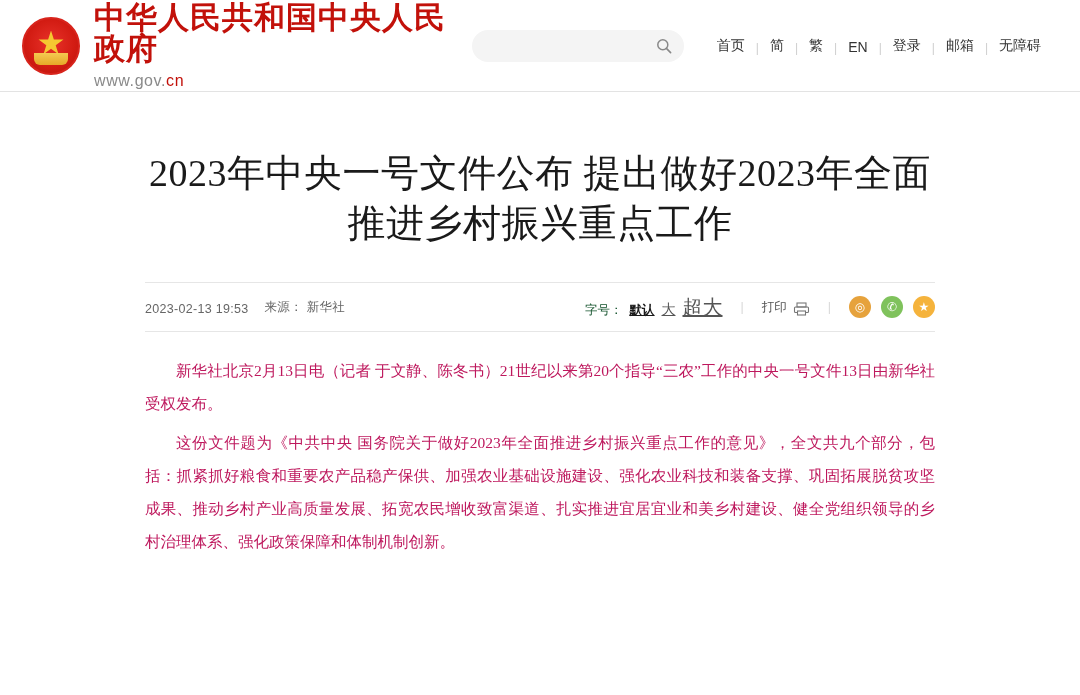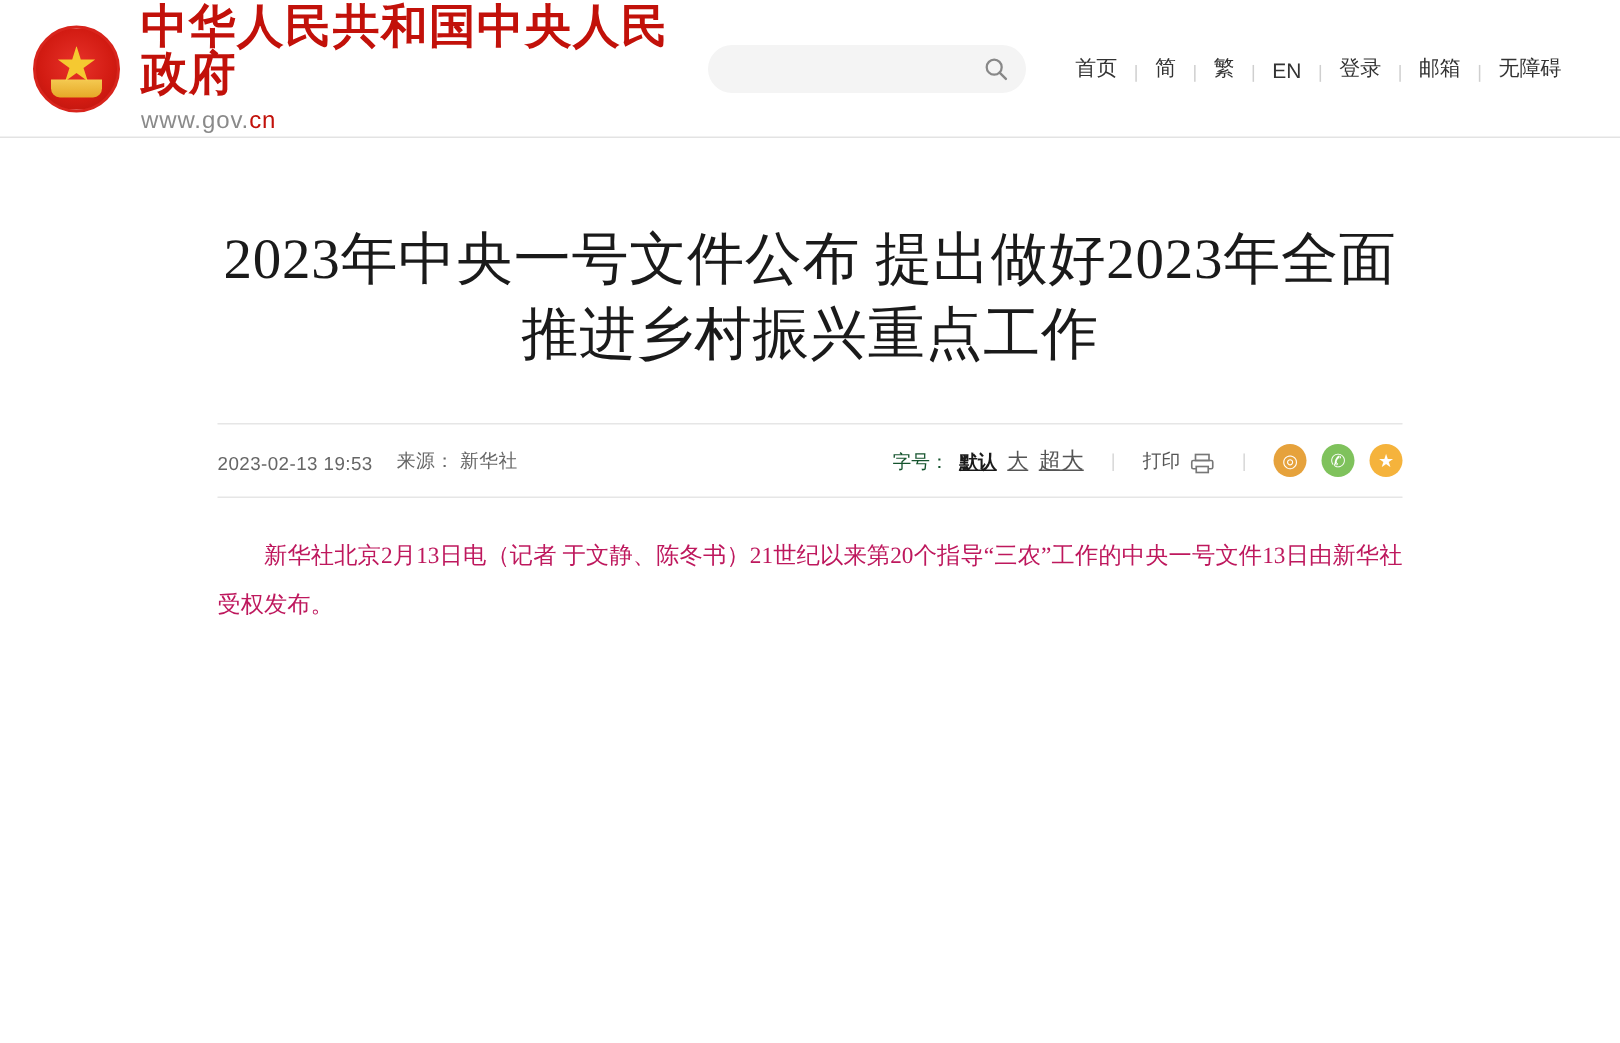--- a/index.html
+++ b/index.html
@@ -174,21 +174,21 @@
     display: flex;
     align-items: center;
     gap: 0;
     color: #555;
   }
   .fontsize-group { display: flex; align-items: baseline; gap: 7px; }
   .fontsize-group .lbl { color: #14532d; }
   .fontsize-group .opt { color: #555; cursor: pointer; text-decoration: underline; }
   .fontsize-group .opt.active { color: #1a1a1a; font-weight: bold; }
   .fontsize-group .opt.big { font-size: 14px; }
-  .fontsize-group .opt.bigger { font-size: 15px; }
+  .fontsize-group .opt.bigger { font-size: 20px; }
   .vbar { color: #d8d8d8; padding: 0 18px; }
   .print-group { display: flex; align-items: flex-end; gap: 6px; }
   .printer {
     width: 17px; height: 14px; display: inline-block;
   }
   .share-group { display: flex; align-items: center; gap: 10px; }
   .share-ico {
     width: 22px; height: 22px; border-radius: 50%;
     display: inline-flex; align-items: center; justify-content: center;
     color: #fff; font-size: 12px; line-height: 1;
@@ -292,17 +292,18 @@
         <div class="share-group">
           <span class="share-ico share-weibo">◎</span>
           <span class="share-ico share-wechat">✆</span>
           <span class="share-ico share-qzone">★</span>
         </div>
       </div>
     </div>
 
     <div class="article-body">
       <p>新华社北京2月13日电（记者 于文静、陈冬书）21世纪以来第20个指导“三农”工作的中央一号文件13日由新华社受权发布。</p>
+      <p>这份文件题为《中共中央 国务院关于做好2023年全面推进乡村振兴重点工作的意见》，全文共九个部分，包括：抓紧抓好粮食和重要农产品稳产保供、加强农业基础设施建设、强化农业科技和装备支撑、巩固拓展脱贫攻坚成果、推动乡村产业高质量发展、拓宽农民增收致富渠道、扎实推进宜居宜业和美乡村建设、健全党组织领导的乡村治理体系、强化政策保障和体制机制创新。</p>
 
     </div>
 
   </div>
 </div>
 
 </body></html>

